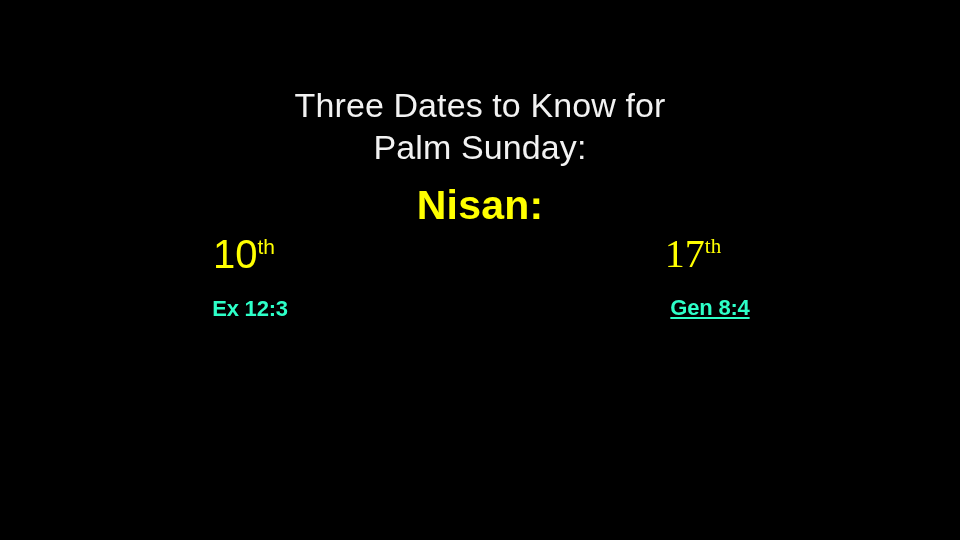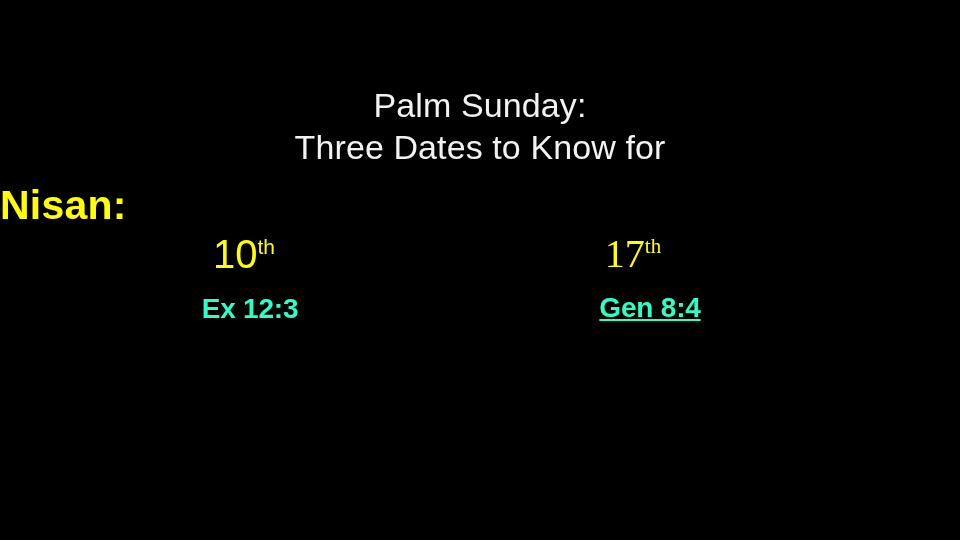--- a/index.html
+++ b/index.html
@@ -33,36 +33,38 @@
     letter-spacing: 0.1px;
   }
   .title-line { display: block; }
 
   
   .month-heading {
     position: absolute;
     left: 0;
     top: 182px;
     width: 960px;
+    text-align: center;
     color: #ffff00;
     font-size: 41px;
     font-weight: 700;
     line-height: 46px;
     letter-spacing: 0.2px;
   }
 
   
   .columns {
     position: absolute;
     left: 150px;
     top: 232px;
     width: 660px;
     display: flex;
     flex-direction: row;
     align-items: flex-start;
+    justify-content: space-between;
   }
 
   .date-column {
     display: flex;
     flex-direction: column;
     align-items: center;
     width: 200px;
   }
 
   .ordinal {
@@ -78,42 +80,42 @@
     font-size: 21px;
     font-weight: 400;
     vertical-align: baseline;
     position: relative;
     top: -14px;
     left: 0px;
   }
 
   .reference {
     color: #2dffc8;
-    font-size: 28px;
+    font-size: 22px;
     font-weight: 700;
     line-height: 40px;
     white-space: nowrap;
     margin-top: 6px;
     letter-spacing: -0.2px;
   }
 
   
   .date-column.col-1 .ordinal { left: -6px; }
   .date-column.col-2 .ordinal { left: -8px; }
   .date-column.col-3 .ordinal { left: -17px; font-family: Liberation Serif, serif; }
   .date-column.col-3 .reference { margin-left: 0px; text-decoration: underline; }
 </style>
 </head>
 <body>
 
 <div id="slide">
 
   <div class="title-block">
+    <span class="title-line">Three Dates to Know for</span>
     <span class="title-line">Palm Sunday:</span>
-    <span class="title-line">Three Dates to Know for</span>
   </div>
 
   <div class="month-heading">Nisan:</div>
 
   <div class="columns">
 
     <div class="date-column col-1">
       <div class="ordinal">
         <span>10</span><span class="suffix">th</span>
       </div>

